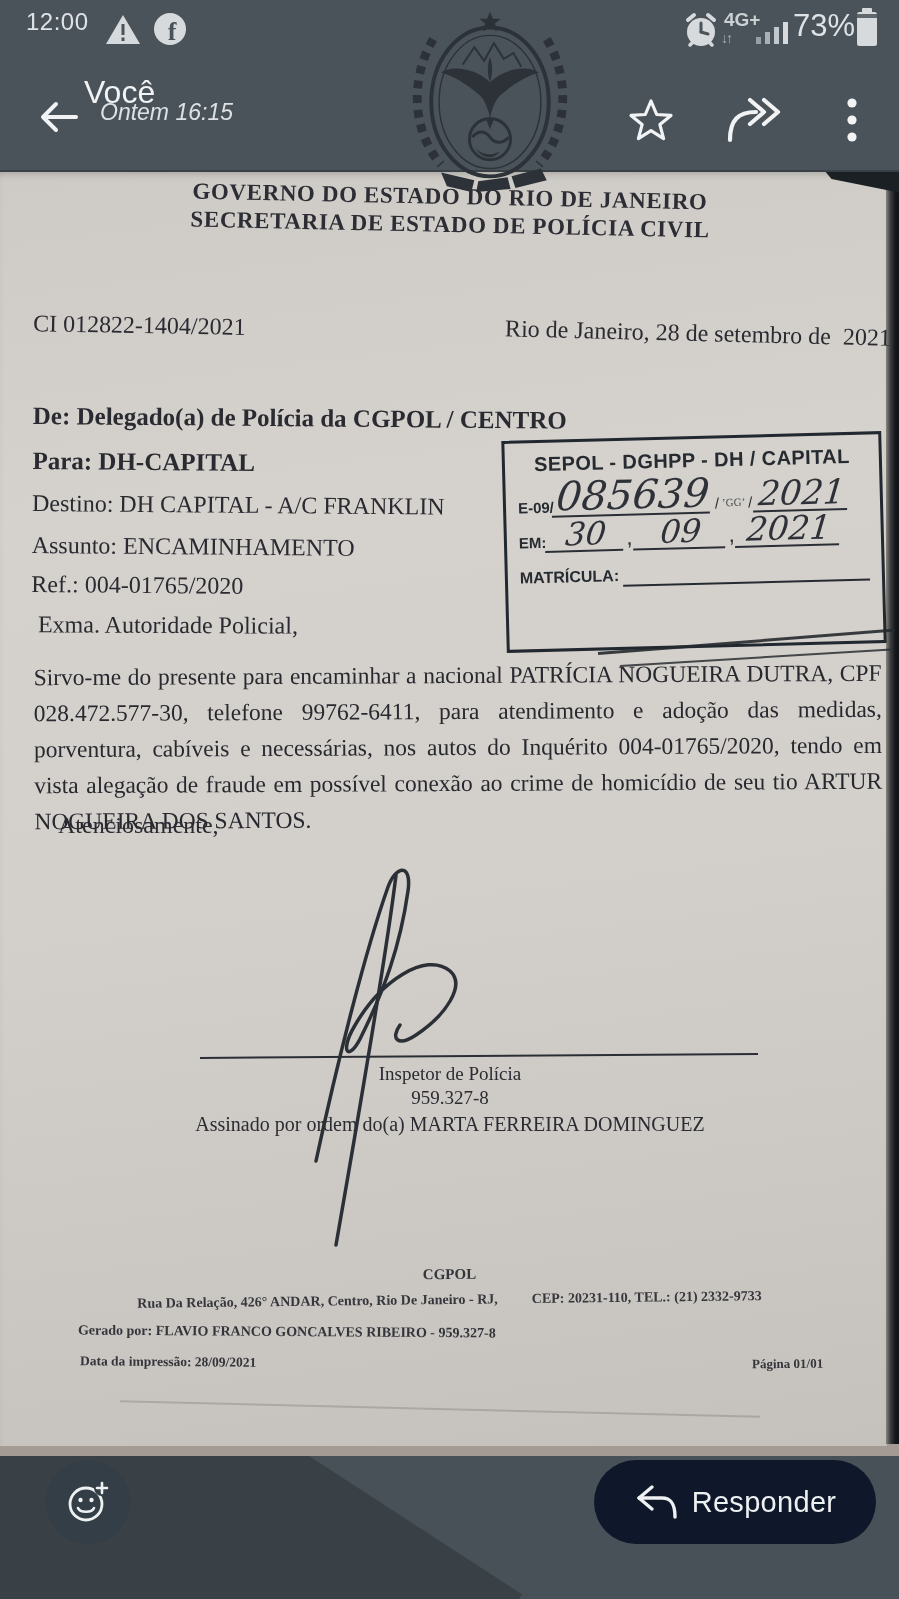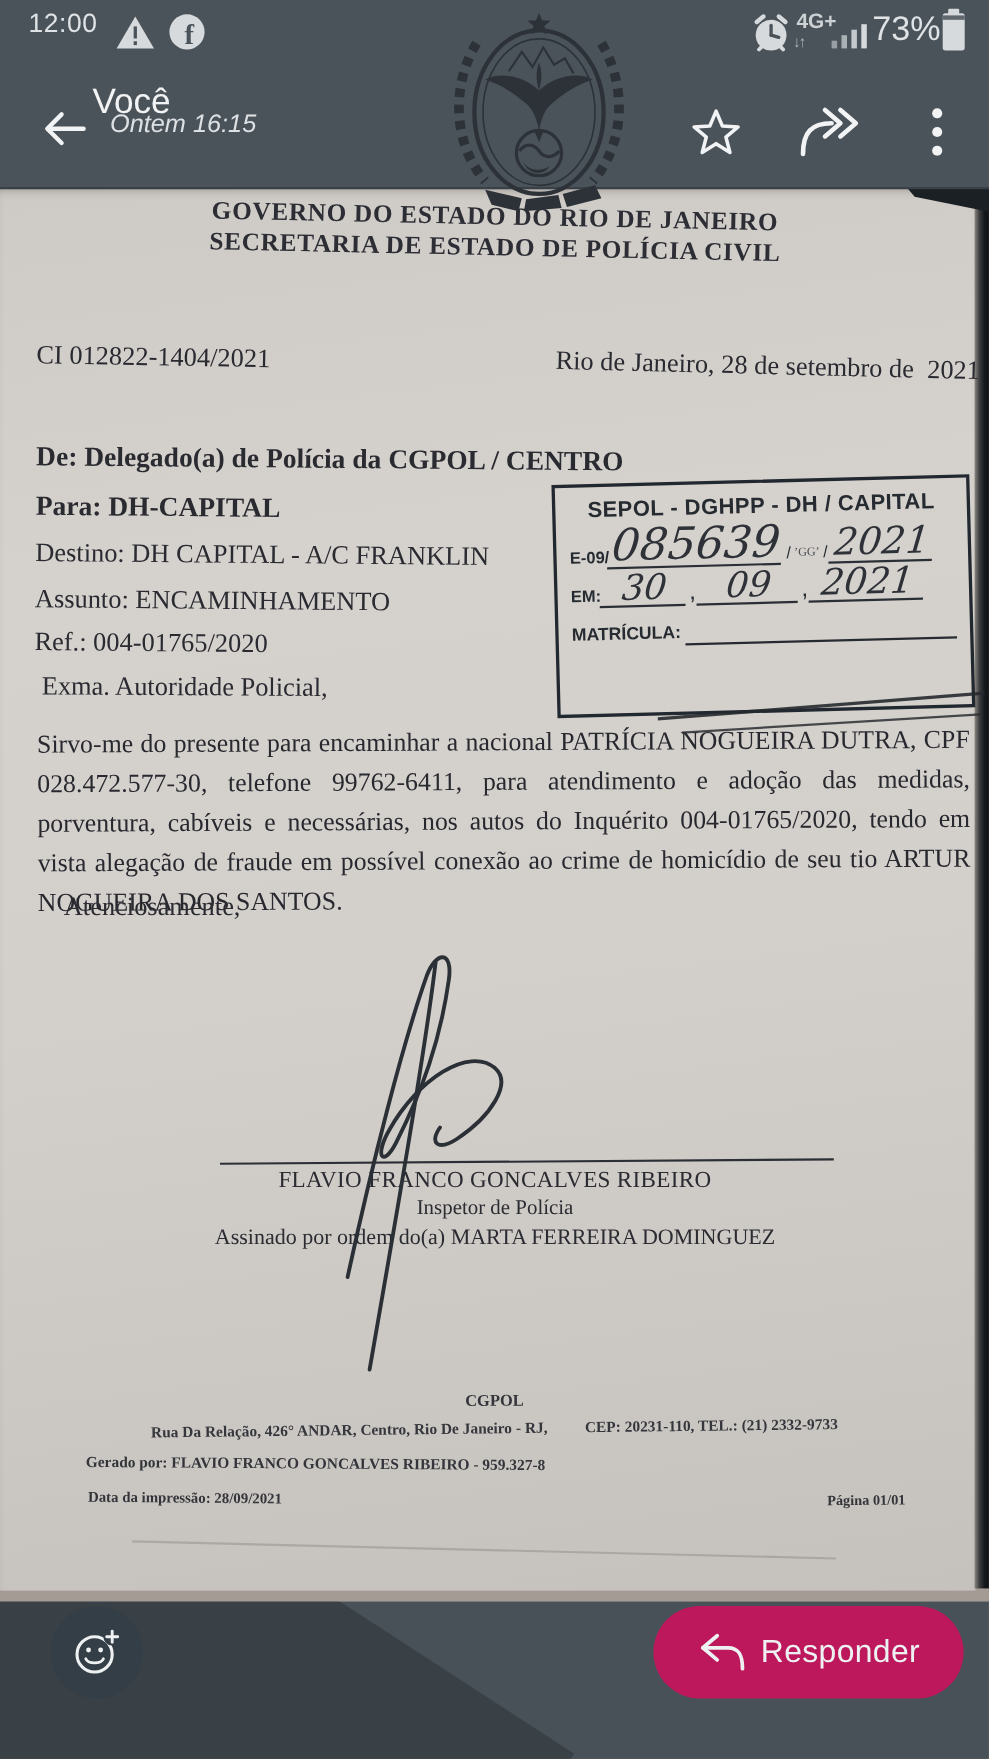--- a/index.html
+++ b/index.html
@@ -108,21 +108,21 @@
   .hdr-sub { left:100px; top:99px; font-size:23px; color:#dde1e4;font-style:italic; }
   .icon { position:absolute; z-index:7; }
   
   .bottom-overlay { position:absolute; left:0; top:1456px; width:899px; height:143px; z-index:6;
     background:#48515</2px>7; background:#485157; overflow:hidden; }
   .bo-band { position:absolute; left:-80px; top:-40px; width:560px; height:320px;
     background:rgba(18,24,28,.28); transform:rotate(33deg); }
   .emoji-btn { position:absolute; left:46px; top:1460px; width:84px; height:84px; border-radius:50%;
     background:#333e46; z-index:7; display:flex; align-items:center; justify-content:center; }
   .reply-btn { position:absolute; left:594px; top:1460px; width:282px; height:84px; border-radius:42px;
-    background:#be185d; z-index:7; display:flex; align-items:center; justify-content:center; gap:14px; }
+    background:#0f172a; z-index:7; display:flex; align-items:center; justify-content:center; gap:14px; }
   .reply-label { font-size:29px; color:#eef1f2; font-weight:500; letter-spacing:.3px; }
 </style>
 </head>
 <body>
 
 <div class="app">
 
   <div class="table-strip"></div>
   <div class="paper"></div>
   <div class="paper-crease"></div>
@@ -173,22 +173,22 @@
   <div class="stamp-extra2"></div>
 
   <svg class="sig-svg" width="280" height="400" viewBox="0 0 280 400">
     <g fill="none" stroke="#2b2f36" stroke-width="3.5" stroke-linecap="round">
       <path d="M66,306 C88,204 116,94 138,32 C146,10 162,8 158,36 C150,92 134,136 110,184 C98,207 90,196 104,172 C130,126 176,96 200,116 C216,130 196,160 166,180 C148,192 140,184 150,170"></path>
       <path d="M146,20 C136,104 108,264 86,390"></path>
     </g>
   </svg>
   <div class="sig-rule"></div>
   <div class="sig-block">
-    <div class="sig-name">FLAVIO FRANCO GONCALVES RIBEIRO</div>
     <div class="sig-role">Inspetor de Polícia</div>
+    <div class="sig-id">959.327-8</div>
     <div class="sig-order">Assinado por ordem do(a) MARTA FERREIRA DOMINGUEZ</div>
   </div>
 
   <div class="doc foot-unit">CGPOL</div>
   <div class="foot-addr-row">
     <span>Rua Da Relação, 426° ANDAR, Centro, Rio De Janeiro - RJ,</span>
     <span>CEP: 20231-110, TEL.: (21) 2332-9733</span>
   </div>
   <div class="doc foot-gen">Gerado por: FLAVIO FRANCO GONCALVES RIBEIRO - 959.327-8</div>
   <div class="doc foot-date">Data da impressão: 28/09/2021</div>

